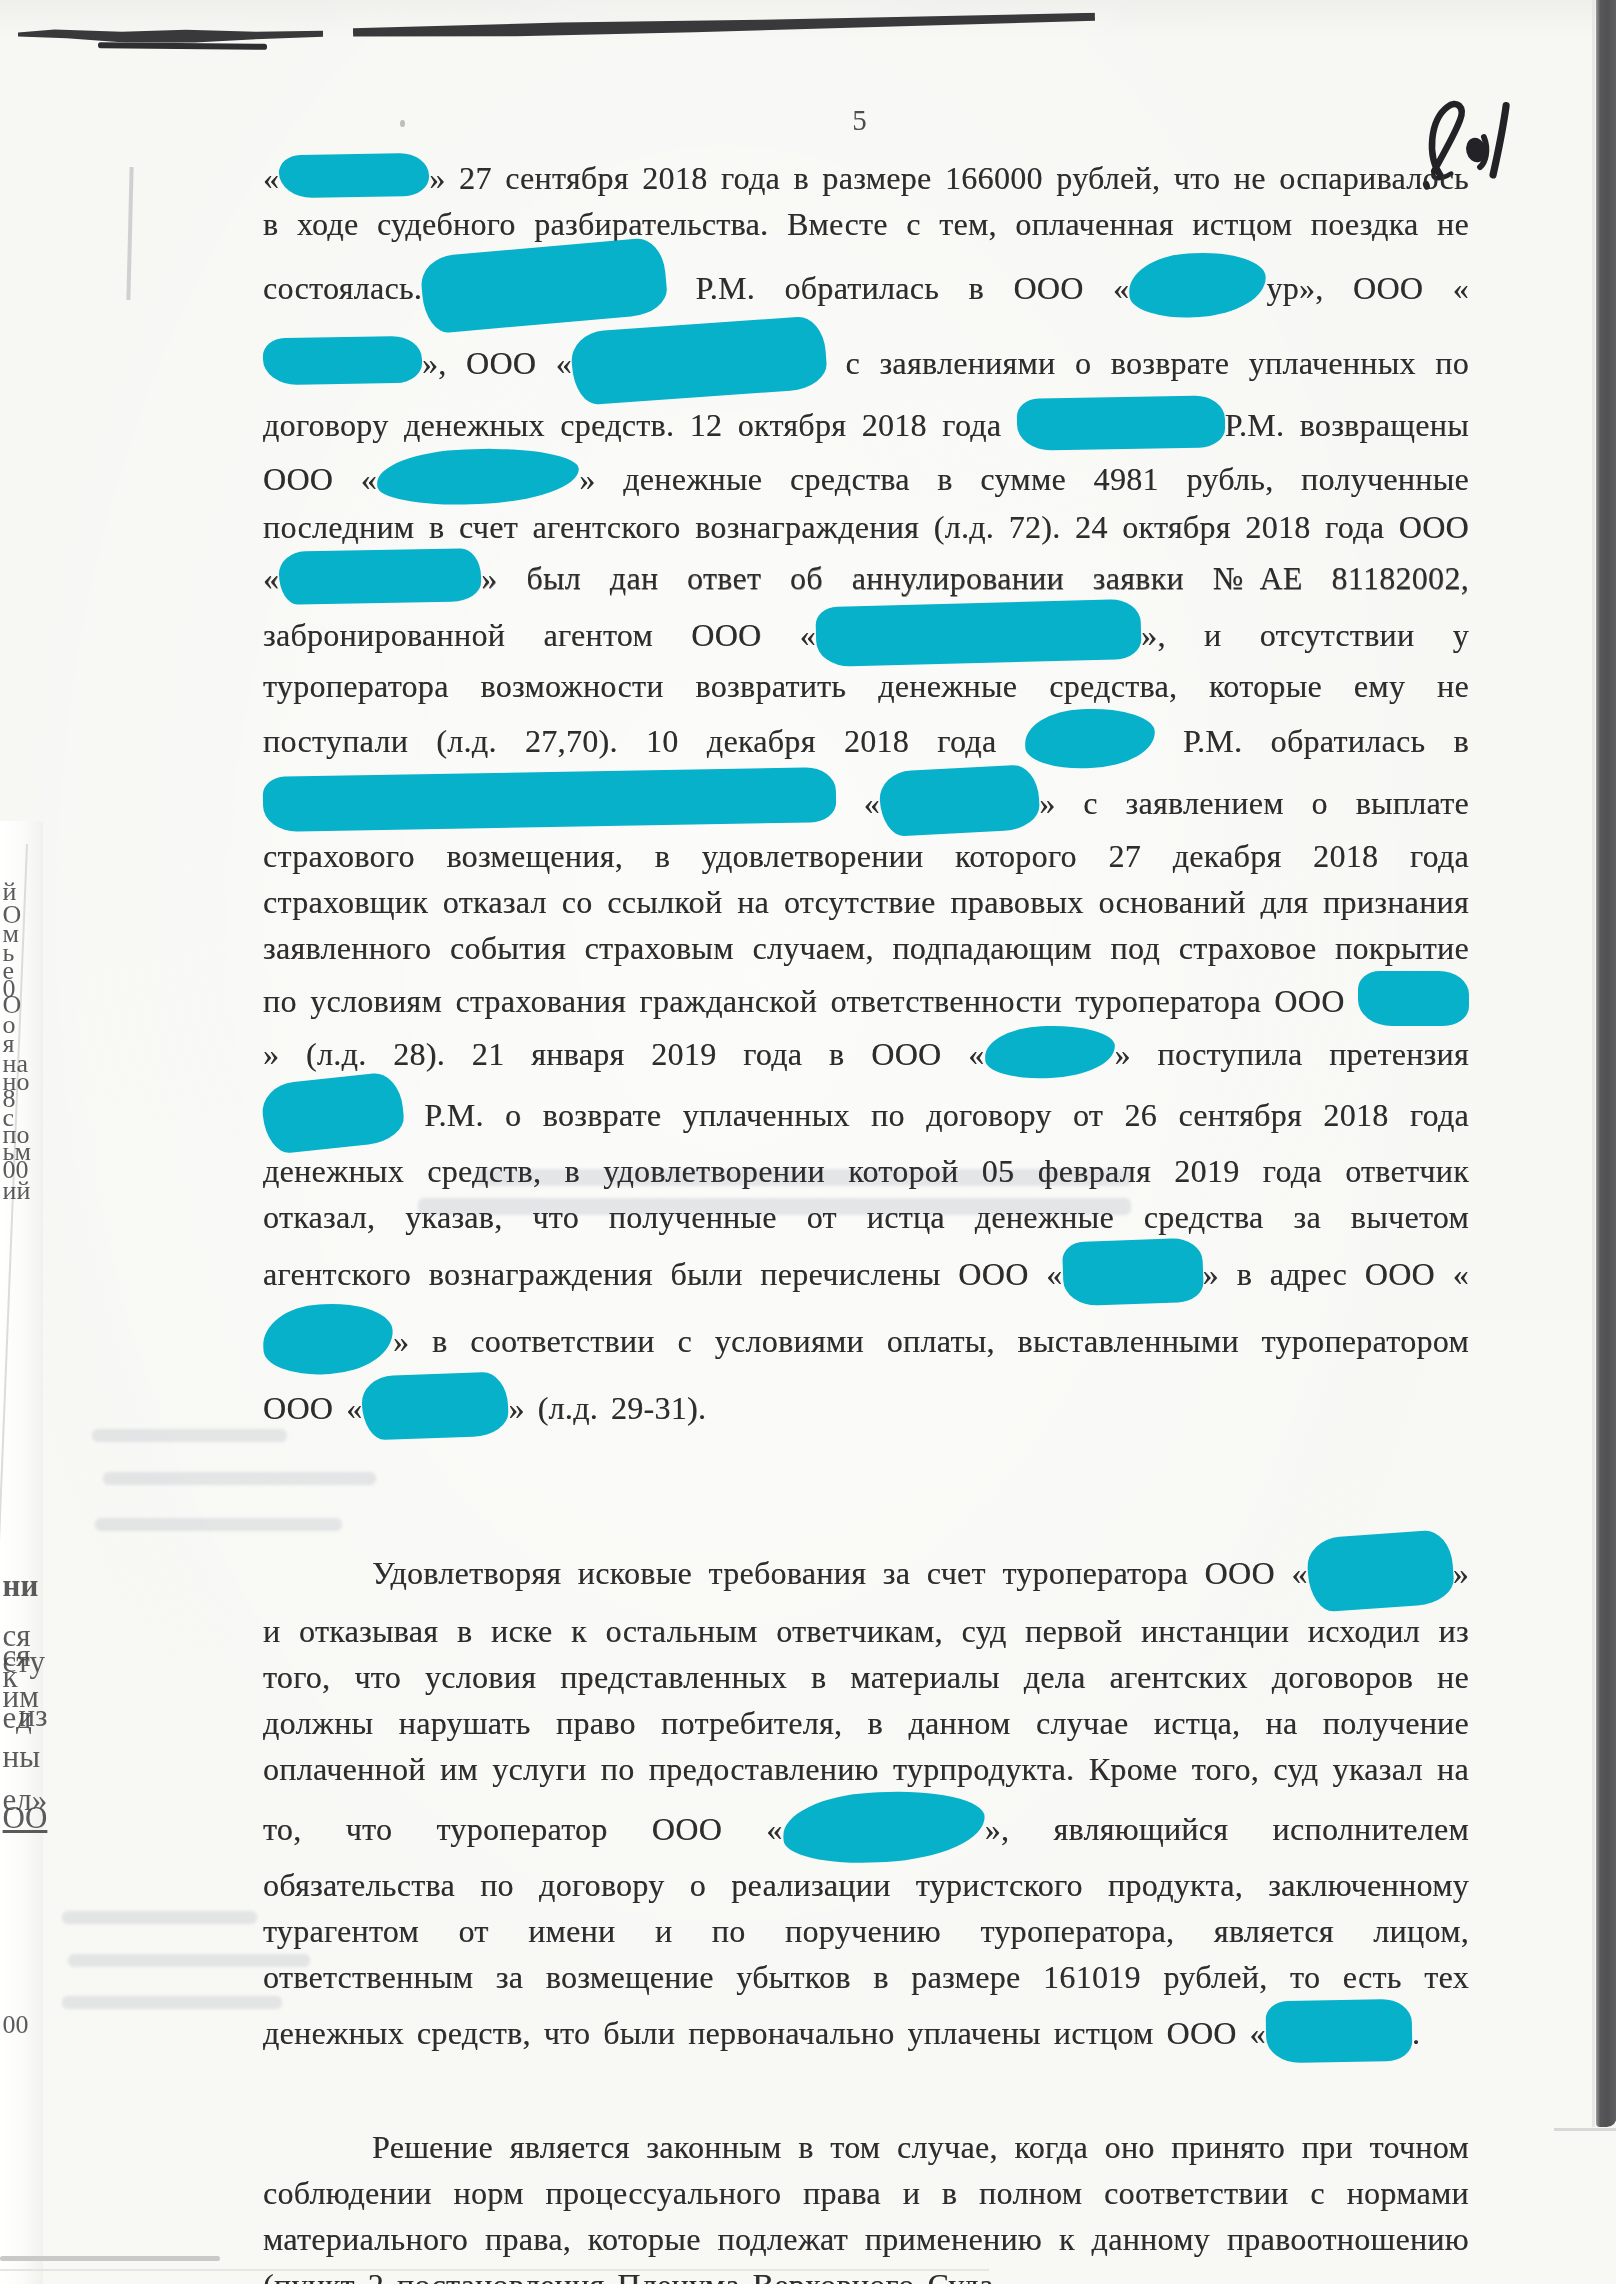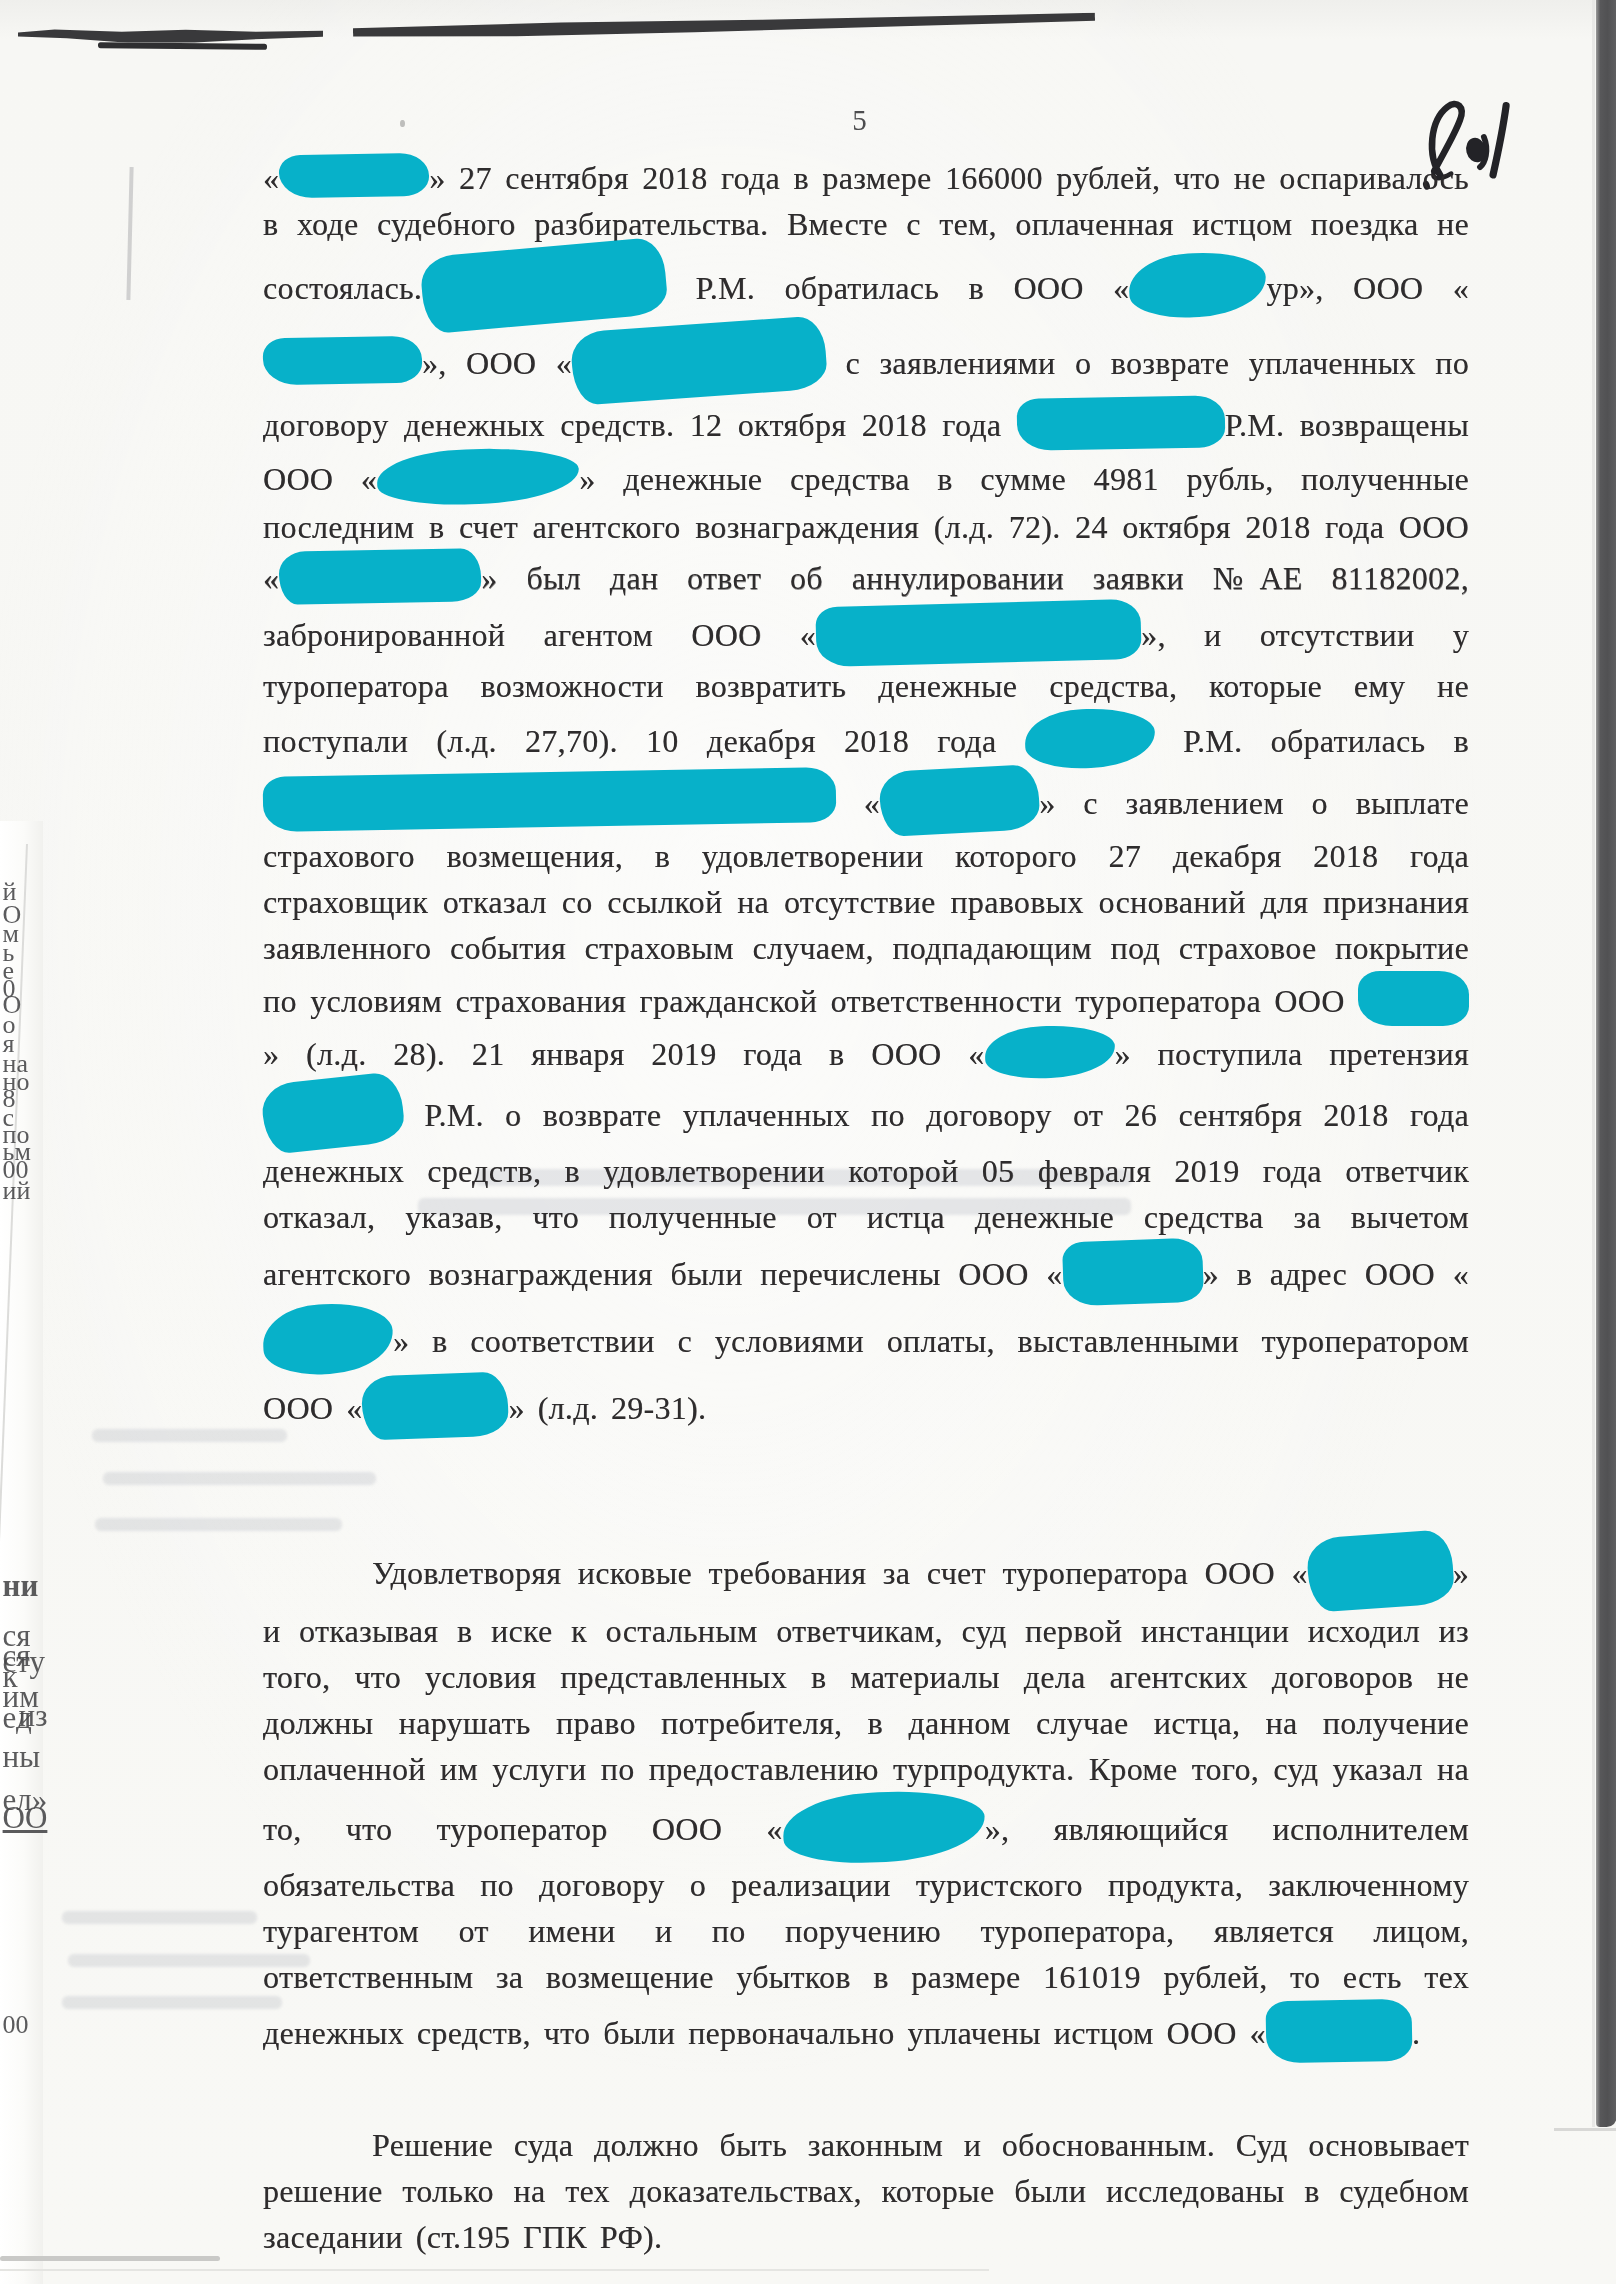--- a/index.html
+++ b/index.html
@@ -95,21 +95,20 @@
       <path d="M138,24 C134,54 126,94 118,130" stroke-width="11"></path>
     </g>
     <ellipse cx="92" cy="92" rx="15" ry="19" fill="#232327" transform="rotate(-14 92 92)"></ellipse>
     <ellipse cx="16" cy="146" rx="5" ry="7" fill="#232327" transform="rotate(-20 16 146)"></ellipse>
   </svg>
 </div>
 
 <div id="doc-body">
     <p class="">«<span class="redact rv1" style="width: 150px; height: 43px; background: rgb(7, 177, 201); transform: rotate(-1deg); vertical-align: -8.5px;"></span>» 27 сентября 2018 года в размере 166000 рублей,  что не оспаривалось в ходе судебного разбирательства. Вместе с тем, оплаченная истцом поездка не состоялась.<span class="redact rv2" style="width: 244px; height: 77px; background: rgb(7, 177, 201); transform: rotate(-5deg); vertical-align: -25.4px;"></span> Р.М. обратилась в ООО «<span class="redact rv3" style="width: 137px; height: 64px; background: rgb(7, 177, 201); transform: rotate(-3deg); vertical-align: -19px;"></span>ур», ООО «<span class="redact rv1" style="width: 159px; height: 47px; background: rgb(7, 177, 201); transform: rotate(-1deg); vertical-align: -10.4px;"></span>», ООО «<span class="redact rv2" style="width: 254px; height: 73px; background: rgb(7, 177, 201); transform: rotate(-4deg); vertical-align: -23.4px;"></span> с заявлениями о возврате уплаченных по договору денежных средств. 12 октября 2018 года <span class="redact rv1" style="width: 208px; height: 52px; background: rgb(7, 177, 201); transform: rotate(-1deg); vertical-align: -13px;"></span>Р.М. возвращены ООО «<span class="redact rv3" style="width: 202px; height: 55px; background: rgb(7, 177, 201); transform: rotate(-2deg); vertical-align: -14.3px;"></span>» денежные средства в сумме 4981 рубль, полученные последним в счет агентского вознаграждения (л.д. 72). 24 октября 2018 года ООО «<span class="redact rv2" style="width: 202px; height: 53px; background: rgb(7, 177, 201); transform: rotate(-1deg); vertical-align: -13.7px;"></span>» был дан ответ об аннулировании заявки №АЕ 81182002, забронированной агентом ООО «<span class="redact rv1" style="width: 325px; height: 60px; background: rgb(7, 177, 201); transform: rotate(-1.5deg); vertical-align: -17px;"></span>», и отсутствии у туроператора возможности возвратить денежные средства, которые ему не поступали (л.д. 27,70). 10 декабря 2018 года <span class="redact rv3" style="width: 130px; height: 59px; background: rgb(7, 177, 201); transform: rotate(-2deg); vertical-align: -16.3px;"></span> Р.М. обратилась в <span class="redact rv1" style="width: 573px; height: 55px; background: rgb(7, 177, 201); transform: rotate(-1deg); vertical-align: -14.3px;"></span> «<span class="redact rv2" style="width: 159px; height: 65px; background: rgb(7, 177, 201); transform: rotate(-3deg); vertical-align: -19.5px;"></span>» с заявлением о выплате страхового возмещения, в удовлетворении которого 27 декабря 2018 года страховщик отказал со ссылкой на отсутствие правовых оснований для признания заявленного события страховым случаем, подпадающим под страховое покрытие по условиям страхования гражданской ответственности туроператора ООО <span class="redact rv1" style="width: 111px; height: 55px; background: rgb(7, 177, 201); transform: rotate(0deg); vertical-align: -14.3px;"></span>» (л.д. 28). 21 января 2019 года в ООО «<span class="redact rv3" style="width: 130px; height: 52px; background: rgb(7, 177, 201); transform: rotate(-2deg); vertical-align: -13px;"></span>» поступила претензия <span class="redact rv2" style="width: 140px; height: 70px; background: rgb(7, 177, 201); transform: rotate(-6deg); vertical-align: -22px;"></span> Р.М. о возврате уплаченных по договору от 26 сентября 2018 года денежных средств, в удовлетворении которой 05 февраля 2019 года ответчик отказал, указав, что полученные от истца денежные средства за вычетом агентского вознаграждения были перечислены ООО «<span class="redact rv1" style="width: 140px; height: 64px; background: rgb(7, 177, 201); transform: rotate(-2deg); vertical-align: -19px;"></span>» в адрес ООО «<span class="redact rv3" style="width: 130px; height: 70px; background: rgb(7, 177, 201); transform: rotate(-3deg); vertical-align: -22px;"></span>» в соответствии с условиями оплаты, выставленными туроператором ООО «<span class="redact rv2" style="width: 146px; height: 64px; background: rgb(7, 177, 201); transform: rotate(-2deg); vertical-align: -19px;"></span>» (л.д. 29-31).</p>
     <p class="indent gap-lg">Удовлетворяя исковые требования за счет туроператора ООО «<span class="redact rv2" style="width: 145px; height: 74px; background: rgb(7, 177, 201); transform: rotate(-4deg); vertical-align: -24px;"></span>» и отказывая в иске к остальным ответчикам, суд первой инстанции исходил из того, что условия представленных в материалы дела агентских договоров не должны нарушать право потребителя, в данном случае истца, на получение оплаченной им услуги по предоставлению турпродукта. Кроме того, суд указал на то, что туроператор ООО «<span class="redact rv3" style="width: 202px; height: 70px; background: rgb(7, 177, 201); transform: rotate(-3deg); vertical-align: -22px;"></span>», являющийся исполнителем обязательства по договору о реализации туристского продукта, заключенному турагентом от имени и по поручению туроператора, является лицом, ответственным за возмещение убытков в размере 161019 рублей, то есть тех денежных средств, что были первоначально уплачены истцом ООО «<span class="redact rv1" style="width: 146px; height: 62px; background: rgb(7, 177, 201); transform: rotate(-1deg); vertical-align: -18px;"></span>.</p>
-    <p class="indent gap-md">Решение суда должно быть законным и обоснованным. Суд основывает решение только на тех доказательствах, которые были исследованы в судебном заседании (ст.195 ГПК РФ).</p>
     <p class="indent gap-sm">Решение является законным в том случае, когда оно принято при точном соблюдении норм процессуального права и в полном соответствии с нормами материального права, которые подлежат применению к данному правоотношению (пункт 2 постановления Пленума Верховного Суда</p>
   </div>
 
 <div id="edge-frags">
     <span class="edge-frag frag-s" style="top: 877px;">й</span>
     <span class="edge-frag frag-s" style="top: 900px;">О</span>
     <span class="edge-frag frag-s" style="top: 919px;">м</span>
     <span class="edge-frag frag-s" style="top: 938px;">ь</span>
     <span class="edge-frag frag-s" style="top: 956px;">е</span>
     <span class="edge-frag frag-s" style="top: 974px;">0</span>

